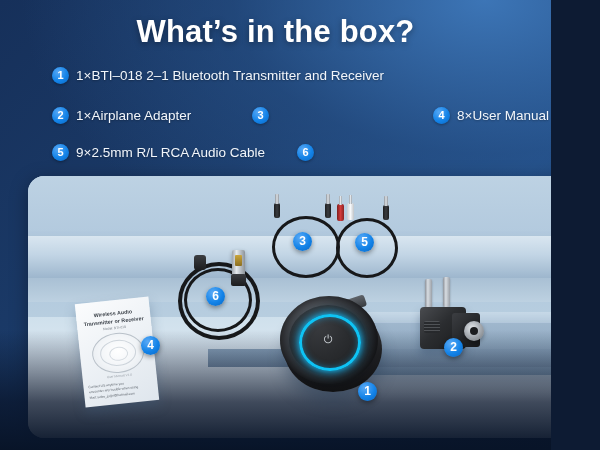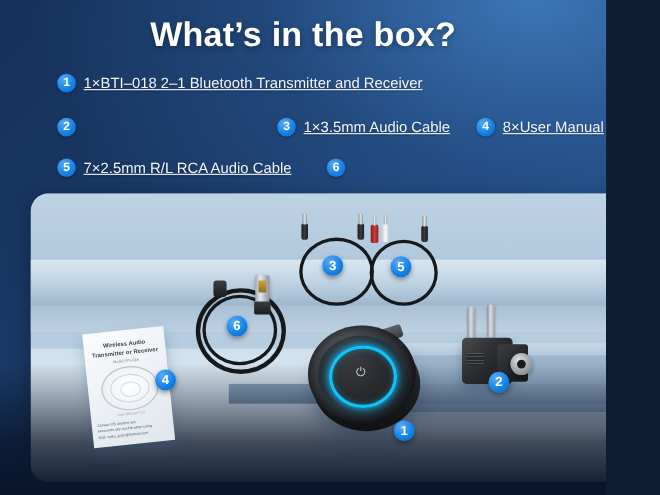--- a/index.html
+++ b/index.html
@@ -30,21 +30,21 @@
   
   .legend{position:absolute;left:0;top:66px;width:600px;}
   .lrow{position:relative;height:36px;}
   .item{position:absolute;display:flex;align-items:center;gap:7px;white-space:nowrap;}
   .badge{
     width:17px;height:17px;border-radius:50%;flex:0 0 17px;
     background:radial-gradient(circle at 36% 30%,#57a8f5 0%,#1383e8 55%,#0b68c4 100%);
     color:#fff;font-size:11px;font-weight:bold;line-height:17px;text-align:center;
     box-shadow:0 1px 3px rgba(0,0,0,.35);
   }
-  .ltext{font-size:13.5px;color:#f2f6fb;text-shadow:0 1px 2px rgba(0,0,0,.3);text-decoration:underline;}
+  .ltext{font-size:13.5px;color:#f2f6fb;text-shadow:0 1px 2px rgba(0,0,0,.3);}
 
   
   .photo{
     position:absolute;left:28px;top:176px;width:544px;height:262px;
     border-radius:16px;overflow:hidden;
     background:linear-gradient(180deg,#c3d5e4 0%,#bed2e3 30%,#cfe0ec 62%,#e7f0f6 100%);
     box-shadow:0 4px 18px rgba(0,0,0,.35);
   }
   .photo .wall{
     position:absolute;left:0;top:0;width:100%;height:58%;
@@ -239,35 +239,35 @@
     <div class="lrow">
       <div class="item" style="left:52px;top:1px;">
         <div class="badge">1</div>
         <div class="ltext">1×BTI–018 2–1 Bluetooth Transmitter and Receiver</div>
       </div>
     </div>
 
     <div class="lrow">
       <div class="item" style="left:52px;top:5px;">
         <div class="badge">2</div>
+        <div class="ltext">1×Airplane Adapter</div>
       </div>
       <div class="item" style="left:252px;top:5px;">
         <div class="badge">3</div>
-        <div class="ltext">1×3.5mm Audio Cable</div>
       </div>
       <div class="item" style="left:433px;top:5px;">
         <div class="badge">4</div>
         <div class="ltext">8×User Manual</div>
       </div>
     </div>
 
     <div class="lrow">
       <div class="item" style="left:52px;top:6px;">
         <div class="badge">5</div>
-        <div class="ltext">7×2.5mm R/L RCA Audio Cable</div>
+        <div class="ltext">9×2.5mm R/L RCA Audio Cable</div>
       </div>
       <div class="item" style="left:297px;top:6px;">
         <div class="badge">6</div>
       </div>
     </div>
 
   </div>
 
   <div class="photo">
     <div class="wall"></div>

